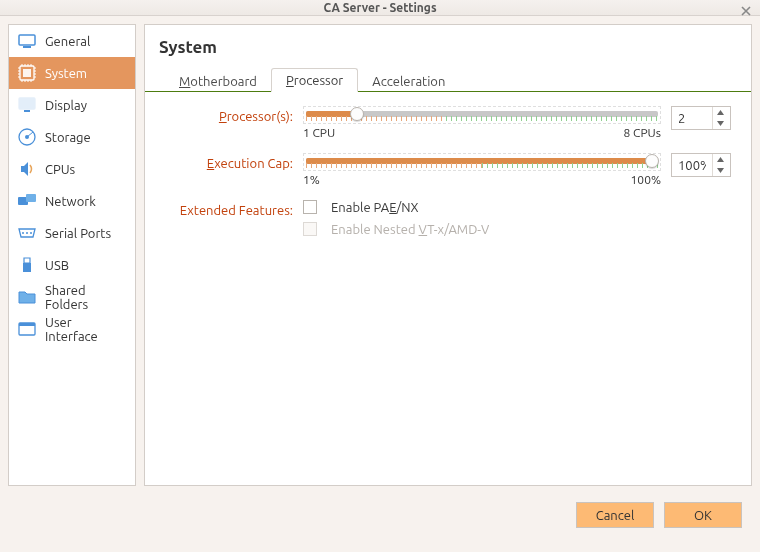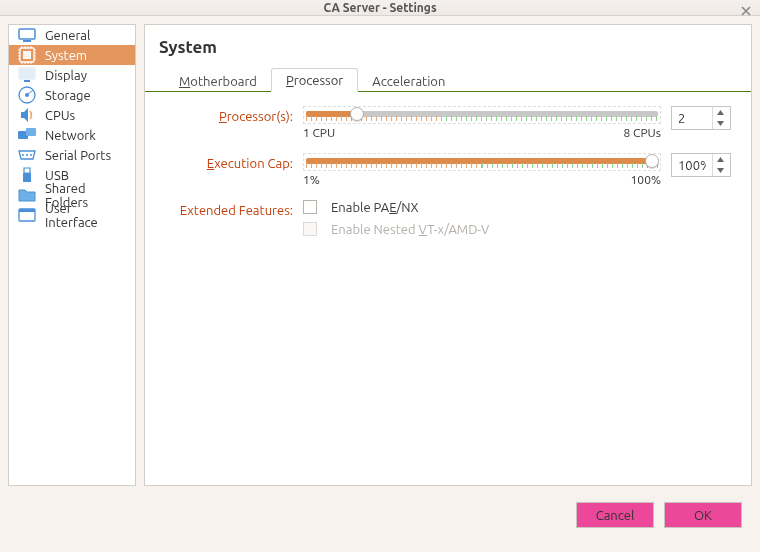--- a/index.html
+++ b/index.html
@@ -50,21 +50,21 @@
   .sidebar {
     width: 128px;
     background: #fff;
     border: 1px solid #d3cdc8;
     overflow: hidden;
   }
   .side-item {
     display: flex;
     align-items: center;
     gap: 8px;
-    height: 20px;
+    height: 32px;
     padding: 4px 8px;
     color: #333;
     cursor: pointer;
   }
   .side-item .icon {
     width: 20px;
     height: 20px;
     display: flex;
     align-items: center;
     justify-content: center;
@@ -228,21 +228,21 @@
     justify-content: flex-end;
     align-items: center;
     gap: 10px;
     padding: 0 18px;
     background: #f7f2ee;
   }
   .btn {
     min-width: 78px;
     height: 26px;
     border: 1px solid #c9c3be;
-    background: #ec4899;
+    background: #fdba74;
     cursor: pointer;
     font: inherit;
     color: #333;
   }
   u { text-decoration: underline; }
 </style>
 </head>
 <body>
 
 <div class="titlebar">

